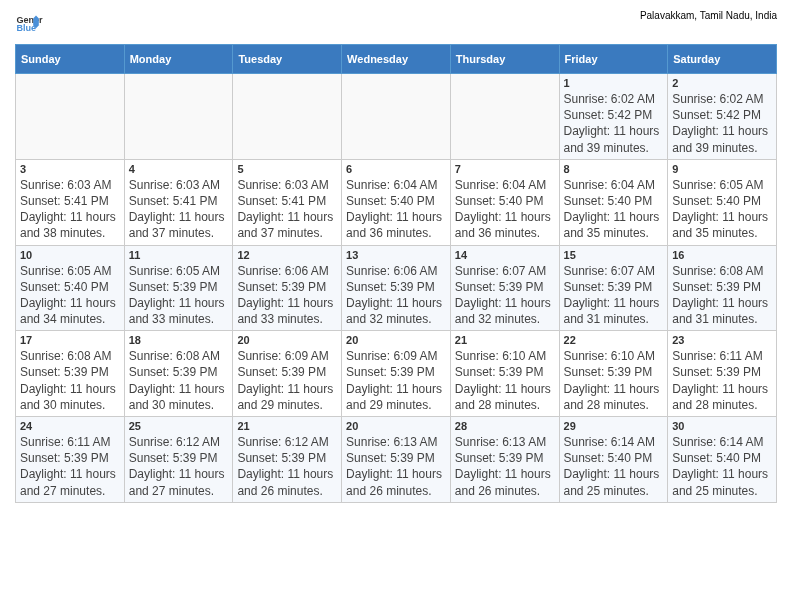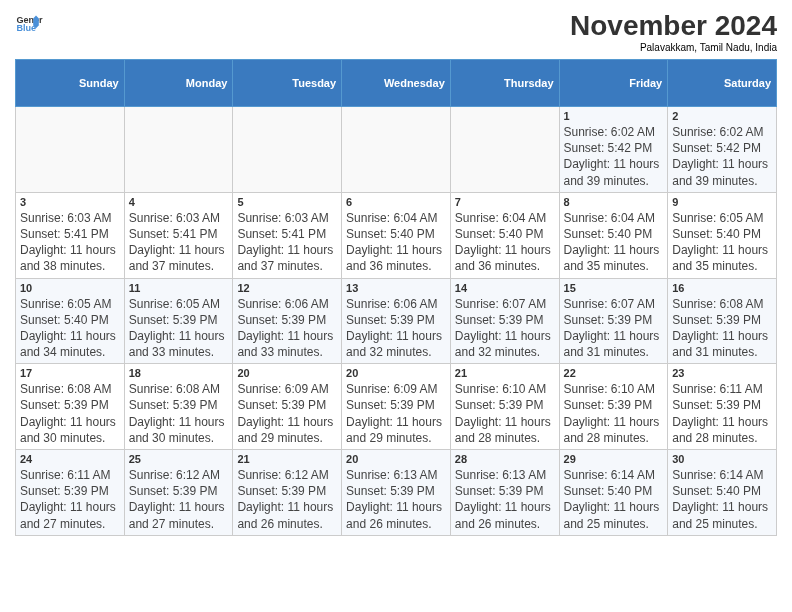--- a/index.html
+++ b/index.html
@@ -45,22 +45,22 @@
     table {
       width: 100%;
       border-collapse: collapse;
       table-layout: fixed;
     }
     thead th {
       background: #3a7abf;
       color: #fff;
       font-size: 11px;
       font-weight: bold;
-      padding: 17px 5px;
-      text-align: right;
+      padding: 8px 5px;
+      text-align: left;
       border: 1px solid #5599d0;
     }
     tbody td {
       border: 1px solid #ccc;
       vertical-align: top;
       padding: 3px 4px;
       font-size: 8.5px;
       color: #333;
       height: 80px;
     }
@@ -92,21 +92,20 @@
 <div class="page">
   <div class="header">
     <div class="logo">
       <svg class="logo-icon" viewBox="0 0 40 40" xmlns="http://www.w3.org/2000/svg">
         <text x="2" y="18" font-size="13" font-weight="bold" fill="#333">General</text>
         <text x="2" y="30" font-size="13" font-weight="bold" fill="#4a90d9">Blue</text>
         <polygon points="30,8 38,16 34,12 34,22 38,18 30,26 26,22 26,12" fill="#4a90d9"></polygon>
       </svg>
     </div>
     <div class="title-block">
-      <div class="month-title">November 2024</div>
       <div class="subtitle">Palavakkam, Tamil Nadu, India</div>
     </div>
   </div>
 
   <table>
     <thead>
       <tr>
         <th>Sunday</th>
         <th>Monday</th>
         <th>Tuesday</th>

